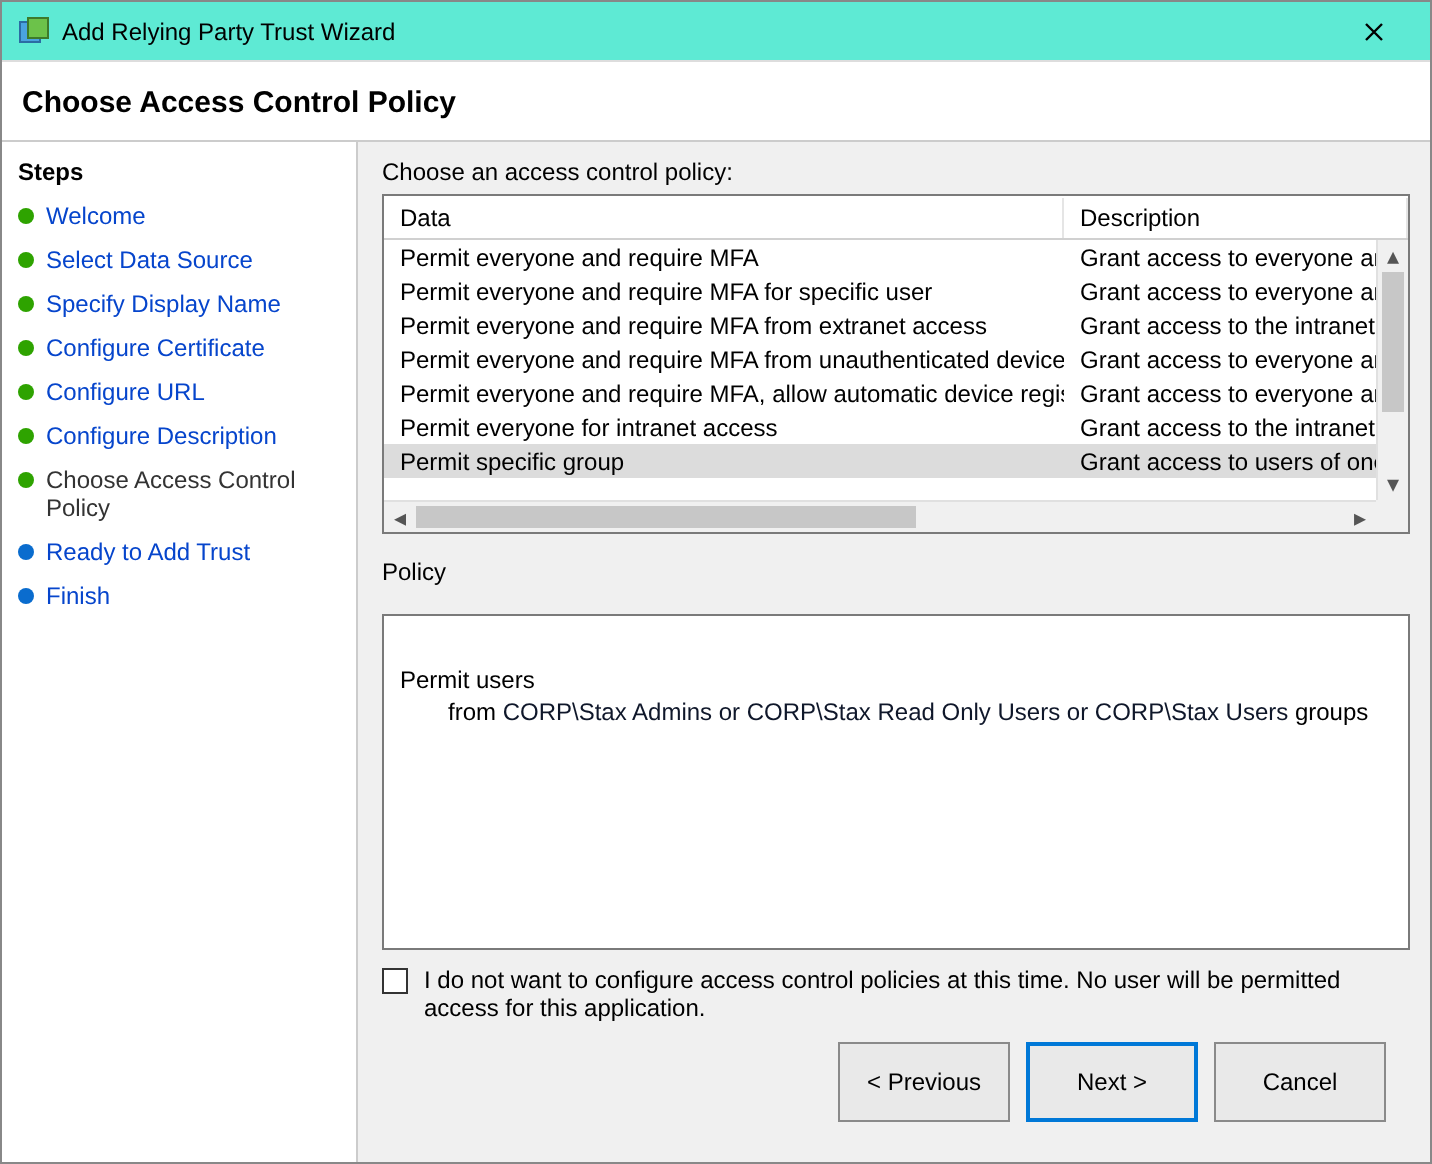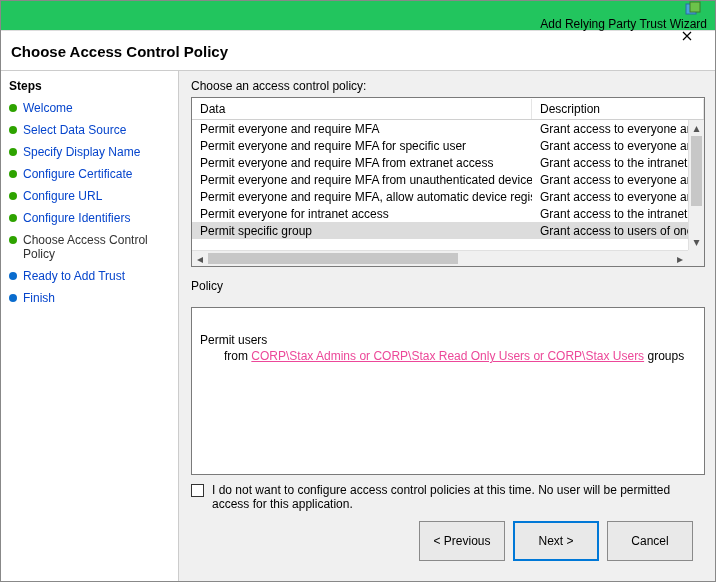--- a/index.html
+++ b/index.html
@@ -15,25 +15,24 @@
     height: 582px;
     border: 1px solid #888;
     background: #fff;
     display: flex;
     flex-direction: column;
     position: relative;
   }
   .titlebar {
     height: 30px;
     display: flex;
-    align-items: flex-end;
+    align-items: center;
     padding: 0 8px;
     border-bottom: 1px solid #ddd;
-    background: #22c55e;
-    flex-direction: column;
+    background: #5eead4;
   }
   .titlebar .appicon {
     width: 16px; height: 16px;
     margin-right: 6px;
     display: flex; align-items: center; justify-content: center;
   }
   .titlebar .title { flex: 1; font-size: 12px; }
   .titlebar .close {
     width: 40px; height: 28px;
     display: flex; align-items: center; justify-content: center;
@@ -155,21 +154,21 @@
   .col-desc { flex: 1; }
   .policy-box {
     margin-top: 10px;
     background: #fff;
     border: 1px solid #7a7a7a;
     flex: 1;
     padding: 24px 8px;
     line-height: 16px;
     overflow: hidden;
   }
-  .policy-box .link { color: #ec4899; text-decoration: underline; cursor: pointer; }
+  .policy-box .link { color: #0f172a; cursor: pointer; }
   .policy-box .indent { padding-left: 24px; }
   .opt-row {
     display: flex;
     gap: 8px;
     margin-top: 8px;
     align-items: flex-start;
   }
   .checkbox {
     width: 13px; height: 13px;
     border: 1px solid #333;
@@ -242,21 +241,21 @@
           <div class="step">
             <span class="bullet done"></span>
             <span class="label">Configure Certificate</span>
           </div>
           <div class="step">
             <span class="bullet done"></span>
             <span class="label">Configure URL</span>
           </div>
           <div class="step">
             <span class="bullet done"></span>
-            <span class="label">Configure Identifiers</span>
+            <span class="label">Configure Description</span>
           </div>
           <div class="step current">
             <span class="bullet current"></span>
             <span class="label">Choose Access Control Policy</span>
           </div>
           <div class="step">
             <span class="bullet todo"></span>
             <span class="label">Ready to Add Trust</span>
           </div>
           <div class="step">

